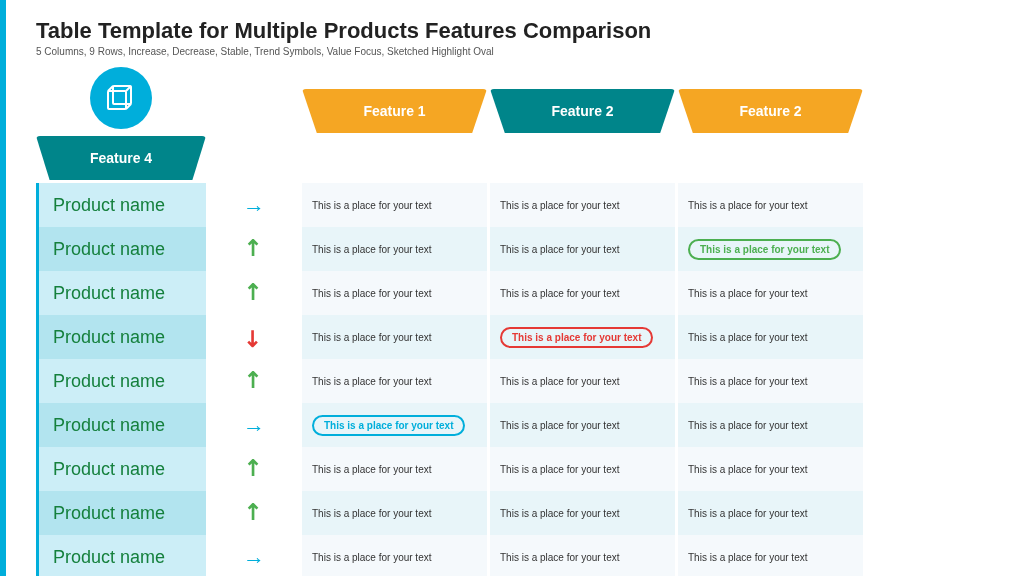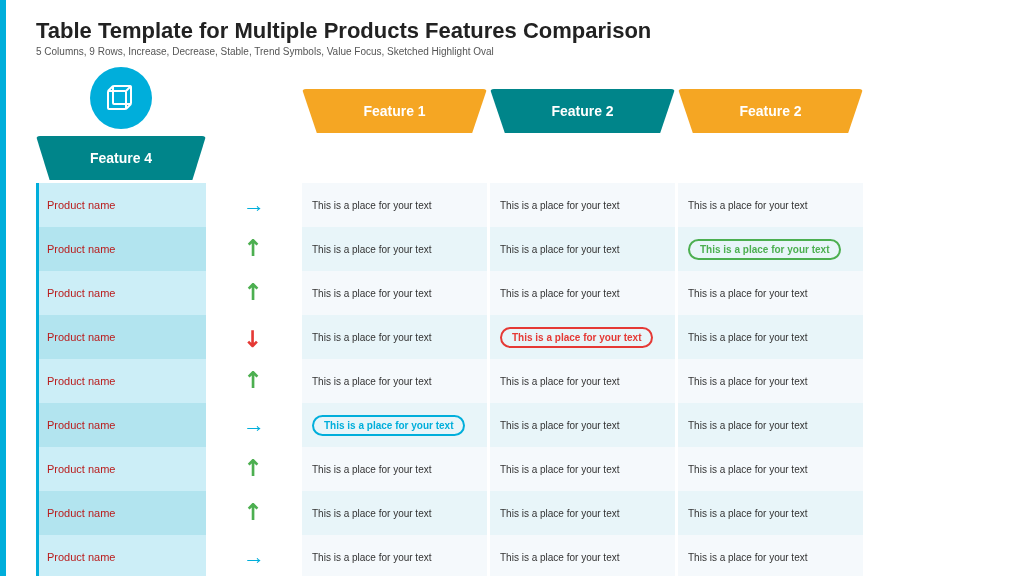--- a/index.html
+++ b/index.html
@@ -120,24 +120,24 @@
     }
     .data-row:nth-child(even) .product-cell,
     .data-row:nth-child(even) .text-cell {
       background: #e8f5f9;
     }
 
     .product-cell {
       background: #b2e4ef;
       display: flex;
       align-items: center;
-      padding: 6px 8px;
-      font-size: 11px;
+      padding: 6px 14px;
+      font-size: 18px;
       font-weight: 500;
-      color: #b91c1c;
+      color: #15803d;
       border-left: 3px solid #00AEDB;
     }
 
     .data-row:nth-child(odd) .product-cell { background: #cceef7; }
     .data-row:nth-child(even) .product-cell { background: #b2e4ef; }
 
     .arrow-cell {
       display: flex;
       align-items: center;
       justify-content: center;

